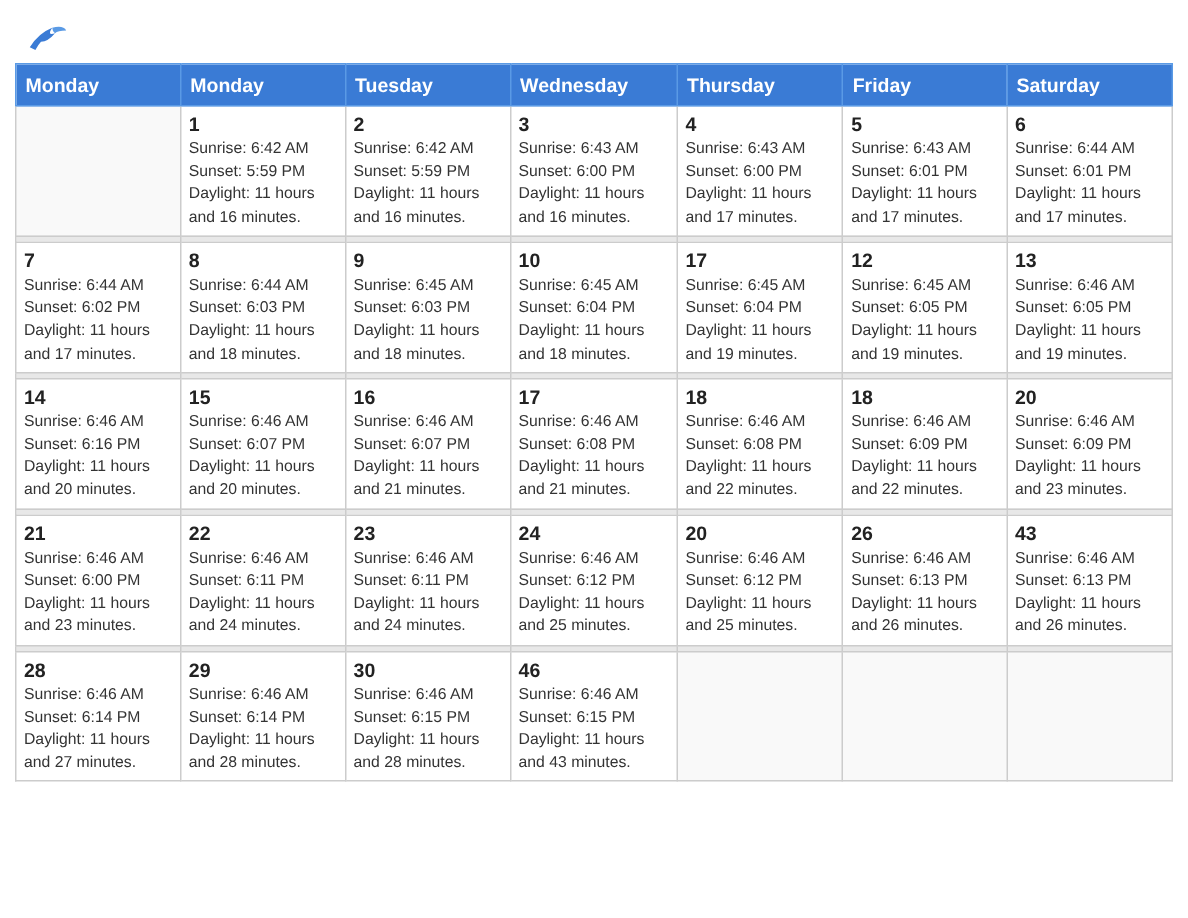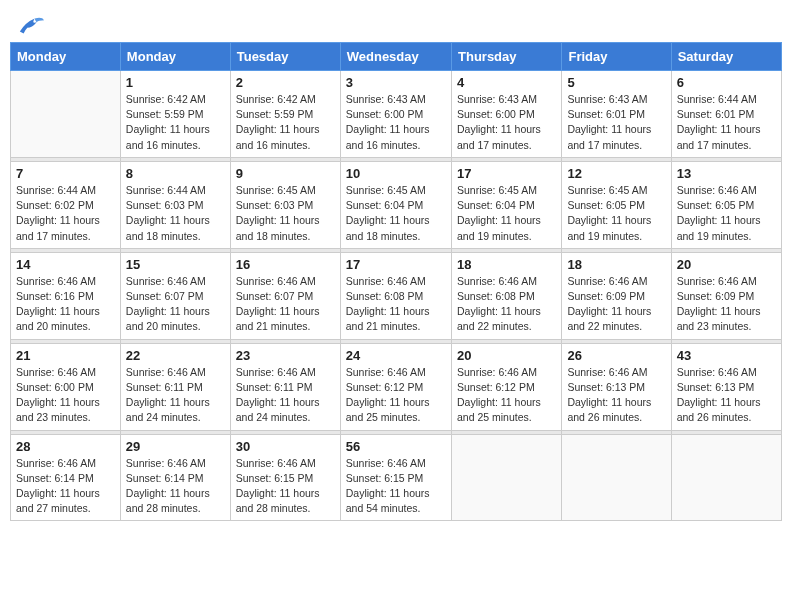--- a/index.html
+++ b/index.html
@@ -453,26 +453,26 @@
         <td>
           <span class="day-num">30</span>
           <div class="day-info">
             <span>Sunrise: 6:46 AM</span>
             <span>Sunset: 6:15 PM</span>
             <span>Daylight: 11 hours</span>
             <span>and 28 minutes.</span>
           </div>
         </td>
         <td>
-          <span class="day-num">56</span>
+          <span class="day-num">46</span>
           <div class="day-info">
             <span>Sunrise: 6:46 AM</span>
             <span>Sunset: 6:15 PM</span>
             <span>Daylight: 11 hours</span>
-            <span>and 54 minutes.</span>
+            <span>and 43 minutes.</span>
           </div>
         </td>
         <td class="empty"></td>
         <td class="empty"></td>
         <td class="empty"></td>
       </tr>
     </tbody>
 </table>
 
 </body></html>

